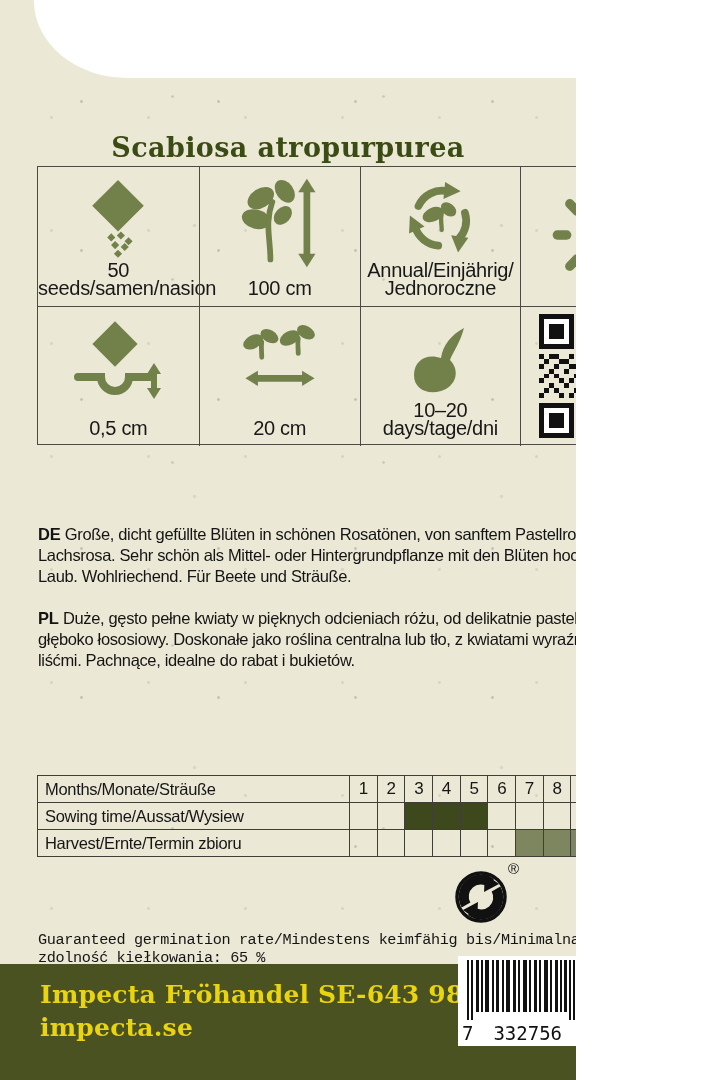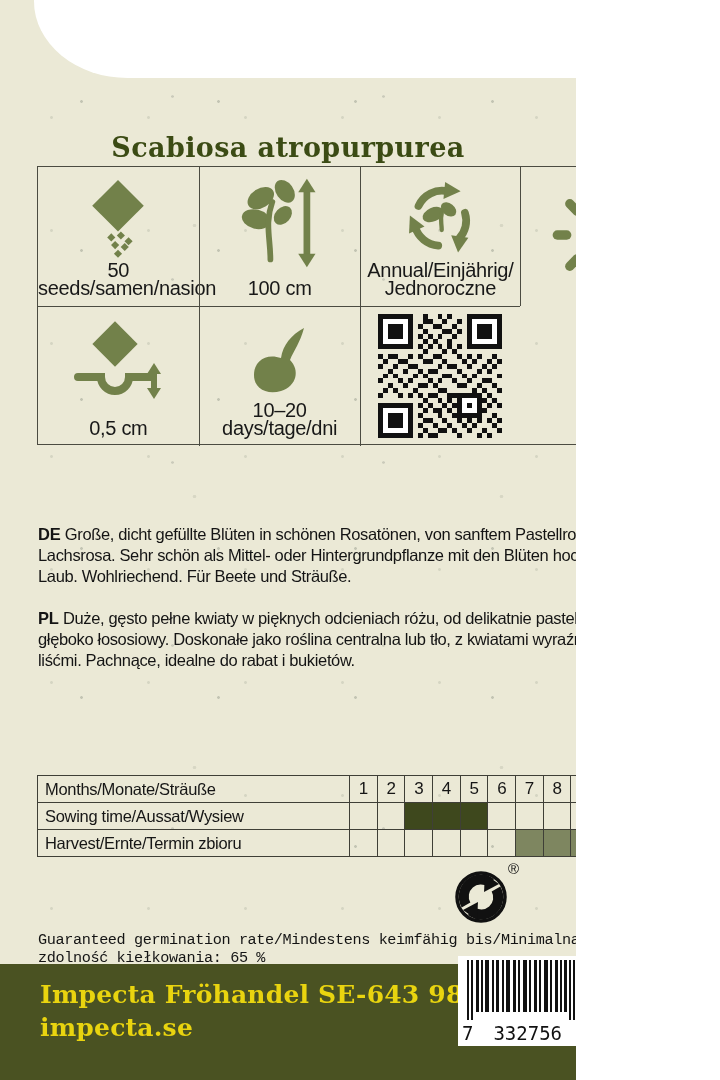--- a/index.html
+++ b/index.html
@@ -130,20 +130,34 @@
       <svg class="icon" width="100" height="100" viewBox="0 0 100 100">
         <rect class="ic" x="31" y="13" width="32" height="32" transform="rotate(45 47 29)"></rect>
         <path class="ic-s" d="M10 62 h23 a14 14 0 0 0 28 0 h23" stroke-width="8"></path>
         <line class="ic-s" x1="86" y1="56" x2="86" y2="76" stroke-width="6"></line>
         <path class="ic" d="M86 48 l7 11 h-14 z"></path>
         <path class="ic" d="M86 84 l7 -11 h-14 z"></path>
       </svg>
       <div class="lbl">0,5 cm</div>
     </div>
 
+    <div class="cell">
+      <svg class="icon" width="96" height="96" viewBox="0 0 100 100">
+        <ellipse class="ic" cx="22" cy="28" rx="11" ry="7" transform="rotate(-28 22 28)"></ellipse>
+        <ellipse class="ic" cx="39" cy="22" rx="10" ry="6.5" transform="rotate(30 39 22)"></ellipse>
+        <path class="ic-s" d="M31 44 C31 38 30 34 31 28" stroke-width="5"></path>
+        <ellipse class="ic" cx="60" cy="24" rx="11" ry="7" transform="rotate(-28 60 24)"></ellipse>
+        <ellipse class="ic" cx="77" cy="18" rx="10" ry="6.5" transform="rotate(30 77 18)"></ellipse>
+        <path class="ic-s" d="M69 40 C69 34 68 30 69 24" stroke-width="5"></path>
+        <line class="ic-s" x1="26" y1="66" x2="74" y2="66" stroke-width="7"></line>
+        <path class="ic" d="M14 66 l13 -8 v16 z"></path>
+        <path class="ic" d="M86 66 l-13 -8 v16 z"></path>
+      </svg>
+      <div class="lbl">20 cm</div>
+    </div>
 
     <div class="cell">
       <svg class="icon" width="100" height="100" viewBox="0 0 100 100">
         <path class="ic" d="M24 60 C24 45 37 38 51 43 C53 30 61 20 74 13 C70 28 64 35 60 45 C70 55 67 71 51 76 C37 80 24 74 24 60 Z"></path>
       </svg>
       <div class="lbl">10–20 days/tage/dni</div>
     </div>
 
     <div class="cell">
       <svg class="icon" width="124" height="124" viewBox="0 0 25 25" shape-rendering="crispEdges" style="top:7px;">

